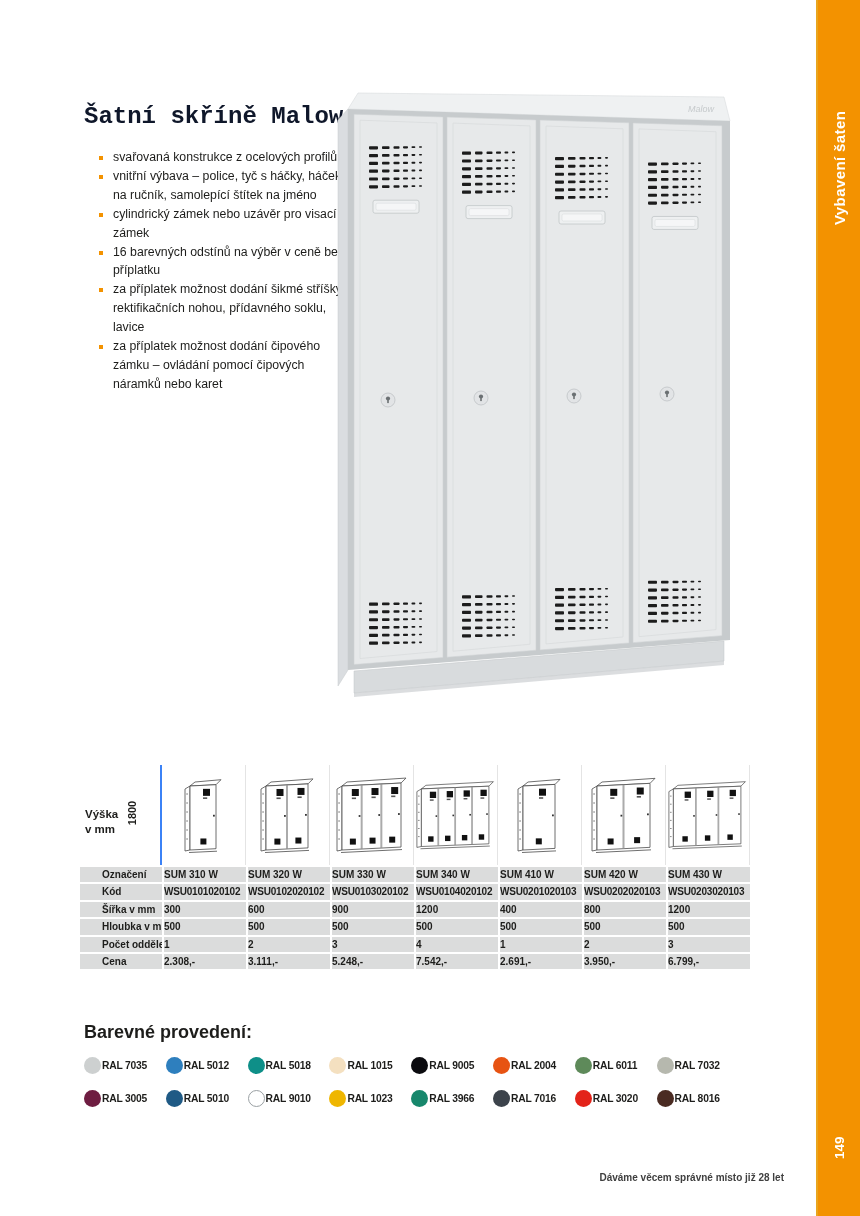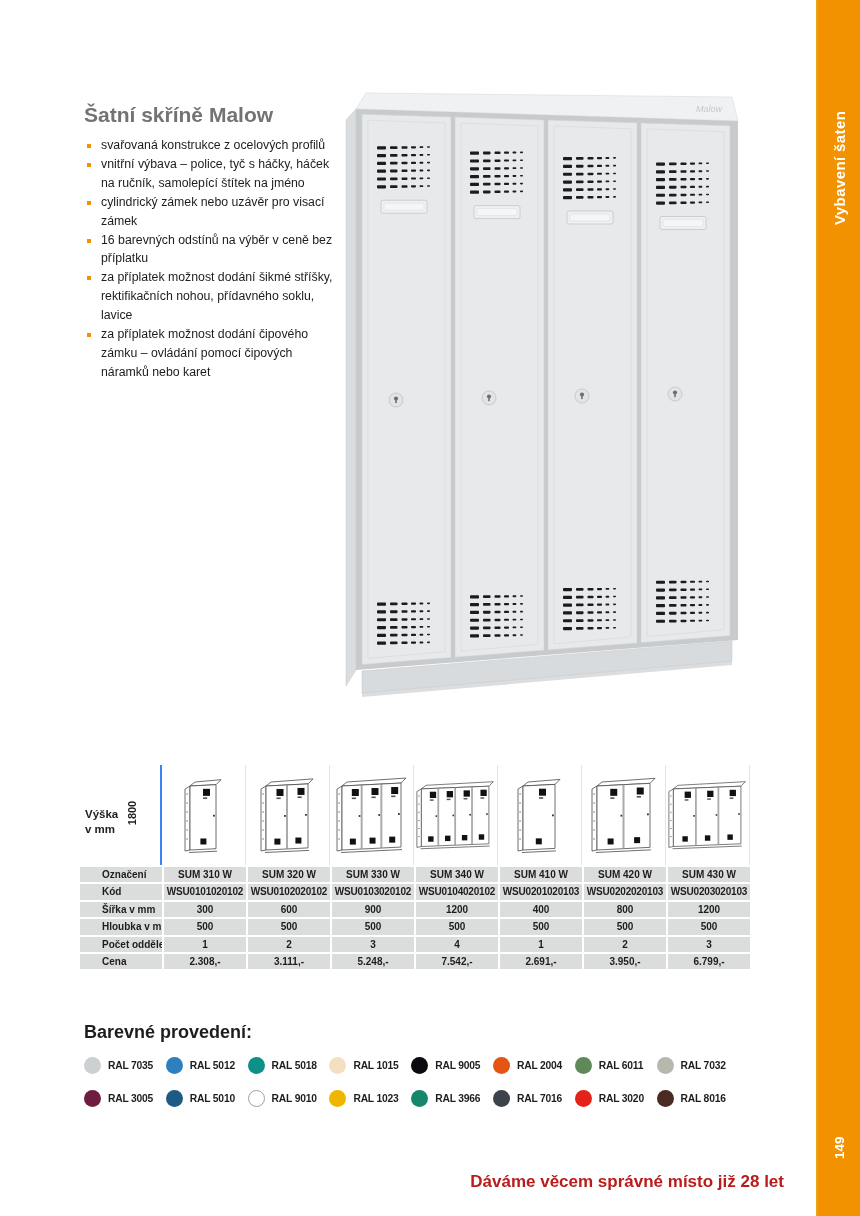--- a/index.html
+++ b/index.html
@@ -8,52 +8,52 @@
 
   
   .side-strip{position:absolute;top:0;right:0;width:42px;height:1216px;background:#F39200;
               border-left:2px solid #e9a51e;}
   .v-text{position:absolute;left:0;width:100%;display:flex;align-items:center;justify-content:center;
           writing-mode:vertical-rl;transform:rotate(180deg);color:#fff;font-weight:700;}
   .strip-label{top:88px;height:160px;font-size:15px;letter-spacing:.4px;}
   .strip-page{bottom:38px;height:60px;font-size:13.5px;}
 
   
-  .page-title{position:absolute;left:84px;top:103px;font-size:21px;font-weight:700;color:#737373;}
-  .features{position:absolute;left:84px;top:136px;width:258px;margin:0;padding:0;list-style:none;}
+  .page-title{position:absolute;left:84px;top:103px;font-size:24px;font-weight:700;color:#0f172a;font-family:Liberation Mono, monospace;}
+  .features{position:absolute;left:84px;top:136px;width:258px;margin:12px;padding:0;list-style:none;}
   .features li{position:relative;padding-left:17px;font-size:12.3px;line-height:18.9px;margin:0;}
   .features li .bullet{position:absolute;left:3px;top:8px;width:4px;height:4px;background:#F39200;}
 
   
-  .photo{position:absolute;left:340px;top:90px;width:412px;height:618px;text-align:right;}
+  .photo{position:absolute;left:332px;top:90px;width:412px;height:618px;text-align:right;}
 
   
   .size-table{position:absolute;left:80px;top:765px;display:grid;
               grid-template-columns:82px repeat(7,82px);column-gap:2px;row-gap:2px;}
   .diagram-cell{height:100px;display:flex;align-items:flex-end;justify-content:center;
                 padding-bottom:10px;box-sizing:border-box;border-right:1px solid #e4e4e4;}
   .diagram-label-cell{position:relative;height:100px;box-sizing:border-box;border-right:2px solid #3b82f6;}
   .height-label{position:absolute;left:5px;top:42px;font-size:11.5px;font-weight:700;line-height:15px;}
   .height-value{position:absolute;left:40px;top:42px;font-size:11px;font-weight:700;
                 transform:rotate(-90deg);transform-origin:center;}
   .cell{background:#dbdcdc;height:15.4px;line-height:15.6px;font-size:10px;font-weight:700;
-        text-align:center;overflow:hidden;white-space:nowrap;}
+        overflow:hidden;white-space:nowrap;}
   .cell.rowlab{text-align:left;padding-left:22px;box-sizing:border-box;}
   .cell.code{font-size:10px;letter-spacing:-0.2px;}
 
   
   .colors-heading{position:absolute;left:84px;top:1022px;font-size:18px;font-weight:700;}
   .swatch-grid{position:absolute;left:84px;top:1056px;display:grid;
                grid-template-columns:repeat(8,81.8px);row-gap:15px;}
-  .swatch{display:flex;align-items:center;gap:7px;height:18px;}
+  .swatch{display:flex;align-items:center;gap:1px;height:18px;}
   .swatch .dot{width:17px;height:17px;border-radius:50%;flex:0 0 auto;box-sizing:border-box;}
   .swatch .lab{font-size:10.3px;font-weight:700;letter-spacing:-0.2px;}
 
   .footer{position:absolute;top:1172px;left:0;width:784px;text-align:right;
-          font-size:17px;font-weight:700;color:#b91c1c;}
+          font-size:10px;font-weight:700;color:#404040;}
 </style>
 </head>
 <body>
 
 <div class="page">
 
   <div class="side-strip">
     <div class="v-text strip-label">Vybavení šaten</div>
     <div class="v-text strip-page">149</div>
   </div>

